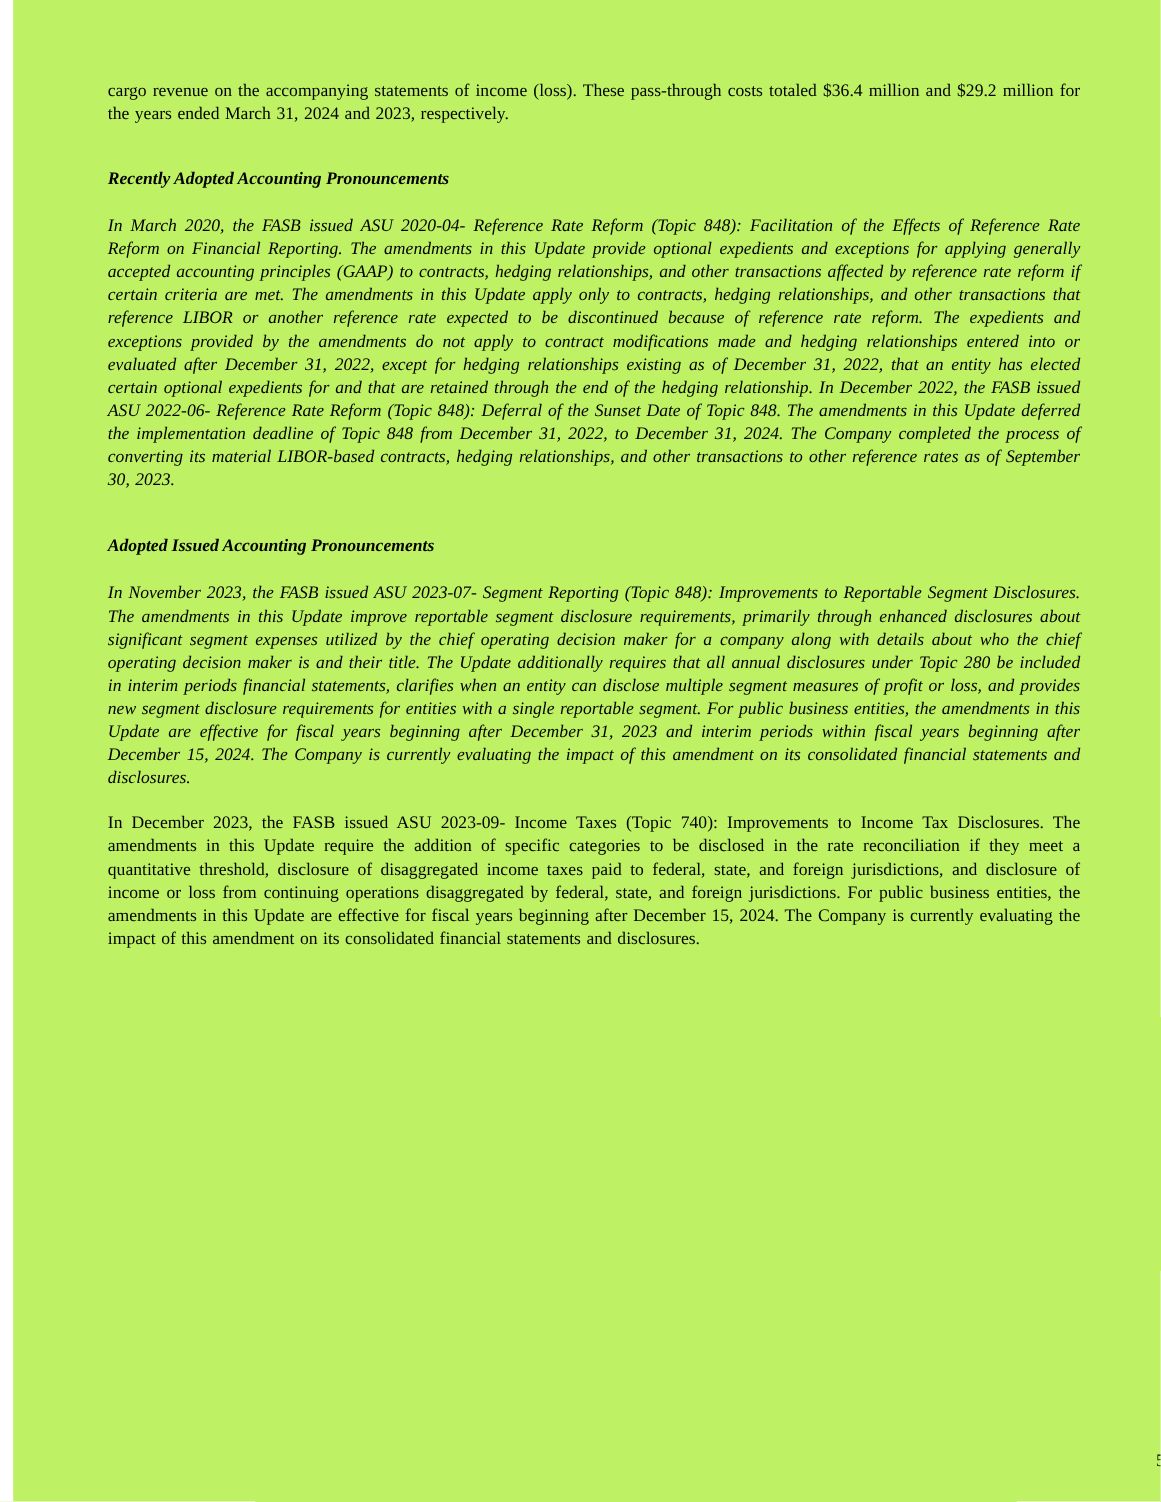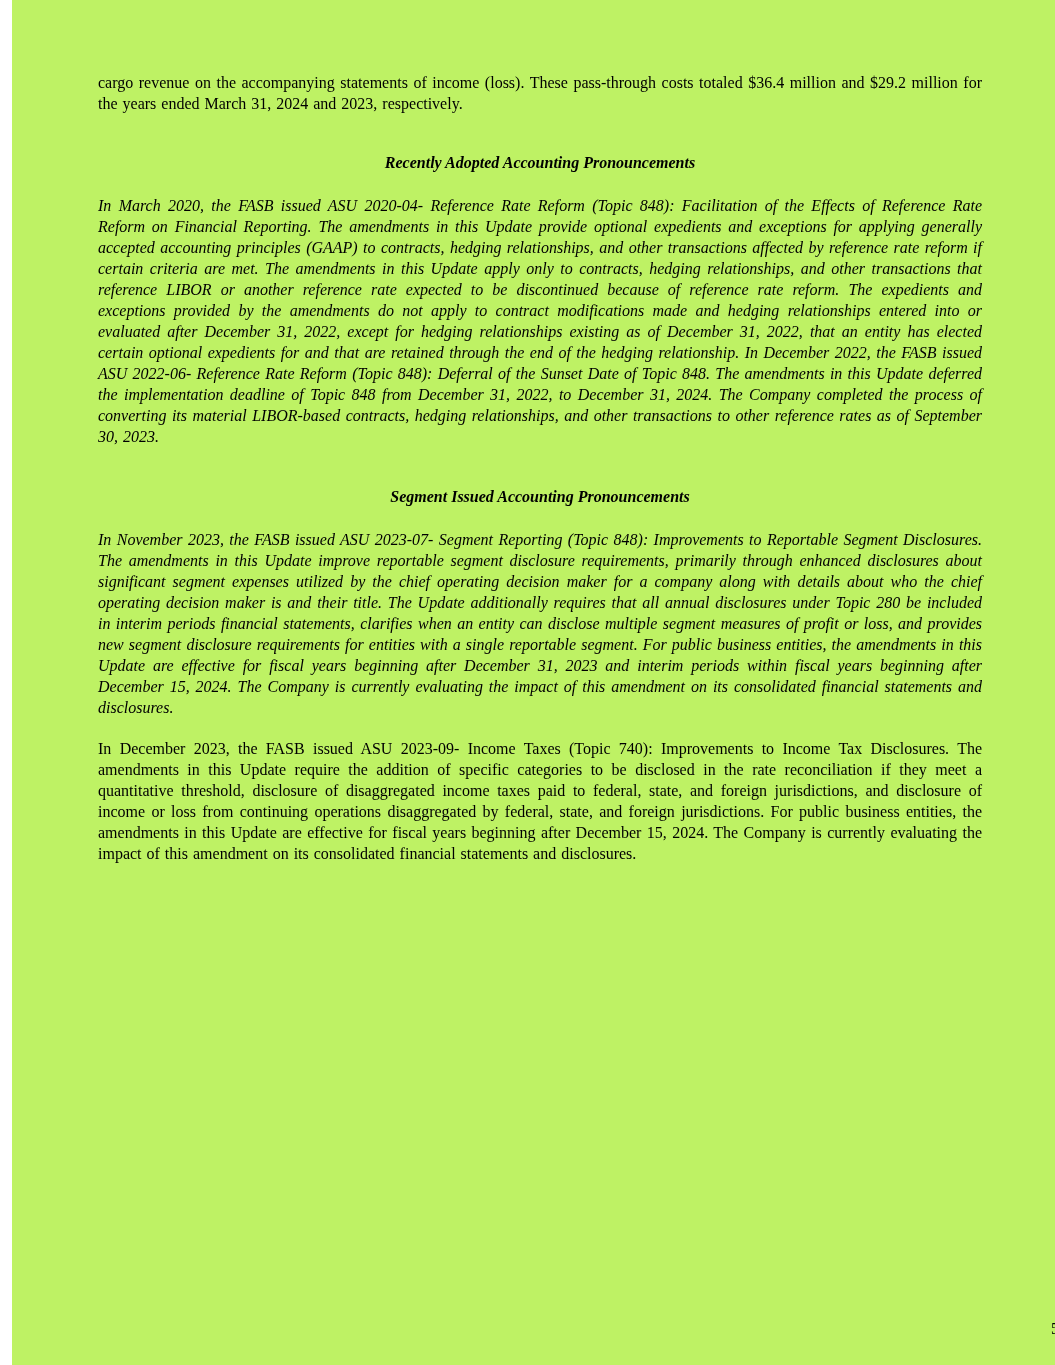--- a/index.html
+++ b/index.html
@@ -29,21 +29,21 @@
     line-height: 21px;
     text-align: justify;
     word-spacing: 1px;
   }
   .section-heading {
     margin: 0;
     font-size: 16px;
     line-height: 21px;
     font-weight: bold;
     font-style: italic;
-    text-align: center;
+    text-align: left;
   }
   .gap-after-intro   { margin-top: 38px; }
   .gap-after-heading { margin-top: 22px; font-style: italic; }
   .gap-before-heading{ margin-top: 39px; }
   .gap-between-paras { margin-top: 20px; }
   .page-number {
     position: absolute;
     left: 0;
     top: 1318px;
     width: 1055px;
@@ -57,21 +57,21 @@
 
 <div class="page">
   <div class="content">
 
     <p class="body-para">cargo revenue on the accompanying statements of income (loss). These pass-through costs totaled $36.4 million and $29.2 million for the years ended March 31, 2024 and 2023, respectively.</p>
 
     <h3 class="section-heading gap-after-intro">Recently Adopted Accounting Pronouncements</h3>
 
     <p class="body-para gap-after-heading">In March 2020, the FASB issued ASU 2020-04- Reference Rate Reform (Topic 848): Facilitation of the Effects of Reference Rate Reform on Financial Reporting. The amendments in this Update provide optional expedients and exceptions for applying generally accepted accounting principles (GAAP) to contracts, hedging relationships, and other transactions affected by reference rate reform if certain criteria are met. The amendments in this Update apply only to contracts, hedging relationships, and other transactions that reference LIBOR or another reference rate expected to be discontinued because of reference rate reform. The expedients and exceptions provided by the amendments do not apply to contract modifications made and hedging relationships entered into or evaluated after December 31, 2022, except for hedging relationships existing as of December 31, 2022, that an entity has elected certain optional expedients for and that are retained through the end of the hedging relationship. In December 2022, the FASB issued ASU 2022-06- Reference Rate Reform (Topic 848): Deferral of the Sunset Date of Topic 848. The amendments in this Update deferred the implementation deadline of Topic 848 from December 31, 2022, to December 31, 2024. The Company completed the process of converting its material LIBOR-based contracts, hedging relationships, and other transactions to other reference rates as of September 30, 2023.</p>
 
-    <h3 class="section-heading gap-before-heading">Segment Issued Accounting Pronouncements</h3>
+    <h3 class="section-heading gap-before-heading">Adopted Issued Accounting Pronouncements</h3>
 
     <p class="body-para gap-after-heading">In November 2023, the FASB issued ASU 2023-07- Segment Reporting (Topic 848): Improvements to Reportable Segment Disclosures. The amendments in this Update improve reportable segment disclosure requirements, primarily through enhanced disclosures about significant segment expenses utilized by the chief operating decision maker for a company along with details about who the chief operating decision maker is and their title. The Update additionally requires that all annual disclosures under Topic 280 be included in interim periods financial statements, clarifies when an entity can disclose multiple segment measures of profit or loss, and provides new segment disclosure requirements for entities with a single reportable segment. For public business entities, the amendments in this Update are effective for fiscal years beginning after December 31, 2023 and interim periods within fiscal years beginning after December 15, 2024. The Company is currently evaluating the impact of this amendment on its consolidated financial statements and disclosures.</p>
 
     <p class="body-para gap-between-paras">In December 2023, the FASB issued ASU 2023-09- Income Taxes (Topic 740): Improvements to Income Tax Disclosures. The amendments in this Update require the addition of specific categories to be disclosed in the rate reconciliation if they meet a quantitative threshold, disclosure of disaggregated income taxes paid to federal, state, and foreign jurisdictions, and disclosure of income or loss from continuing operations disaggregated by federal, state, and foreign jurisdictions. For public business entities, the amendments in this Update are effective for fiscal years beginning after December 15, 2024. The Company is currently evaluating the impact of this amendment on its consolidated financial statements and disclosures.</p>
 
   </div>
 
   <div class="page-number">53</div>
 </div>
 

